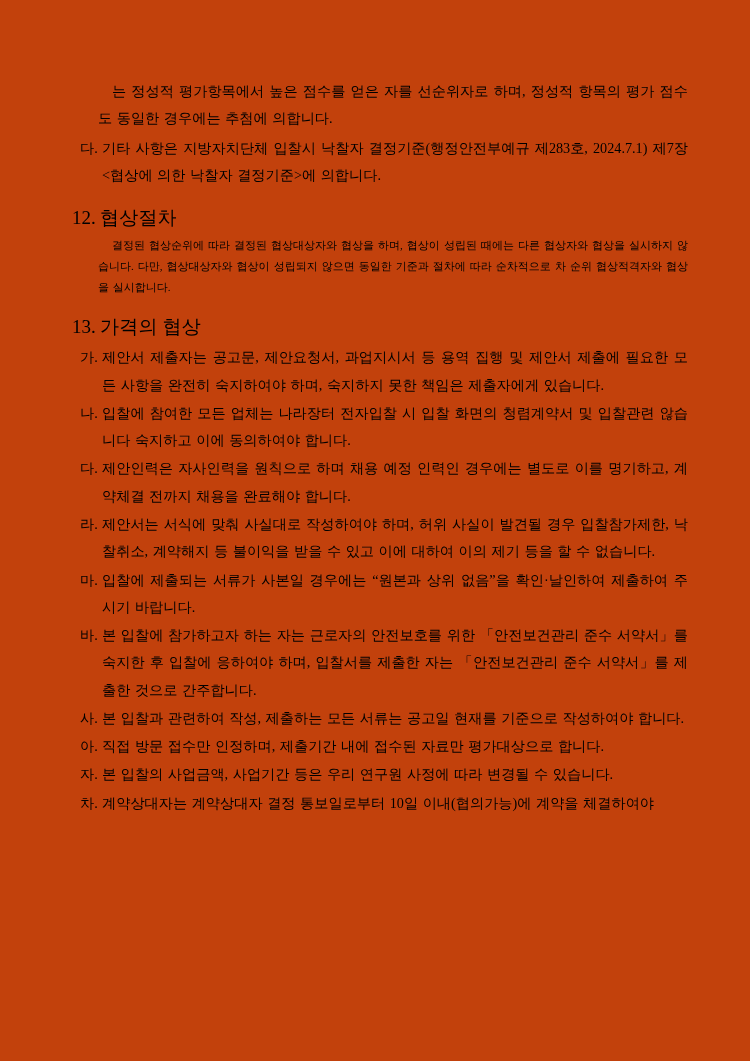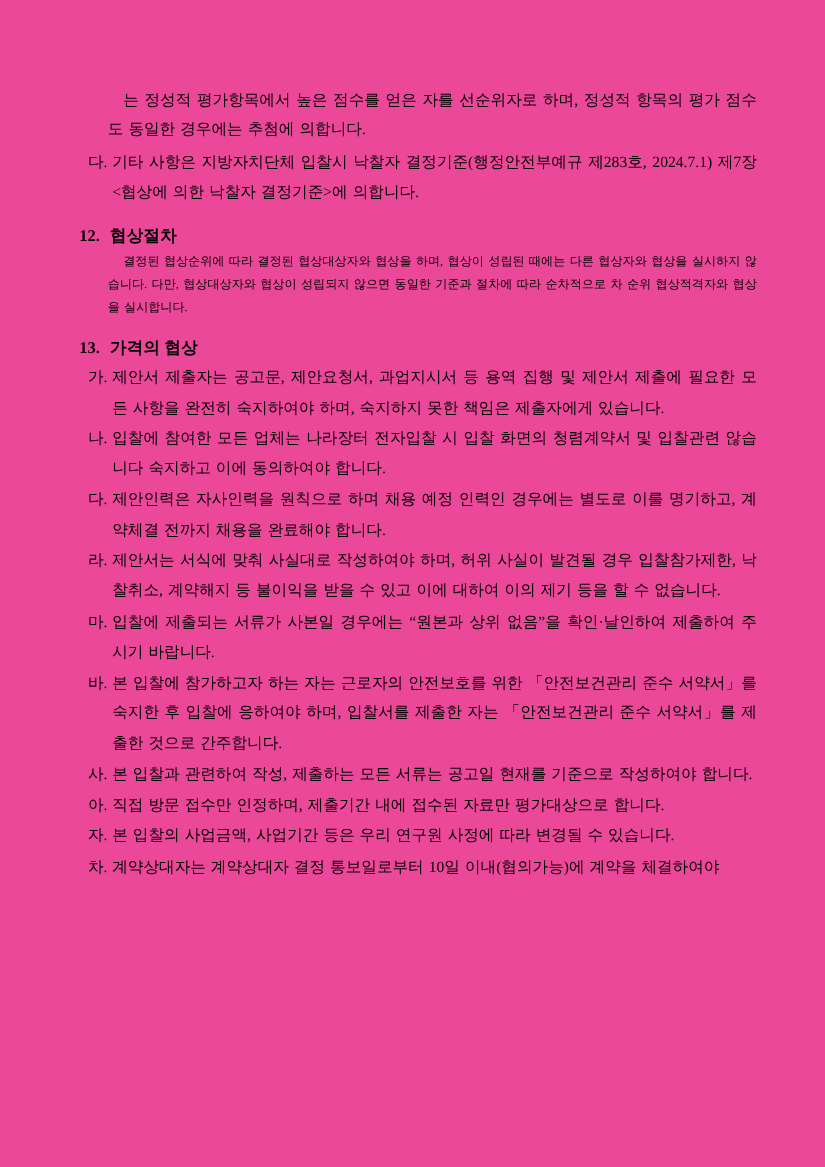--- a/index.html
+++ b/index.html
@@ -9,21 +9,21 @@
   }
   body {
     font-family: "Liberation Serif", "DejaVu Serif", serif;
     color: #000000;
   }
   .page {
     width: 750px;
     height: 1061px;
     box-sizing: border-box;
     padding: 78px 62px 40px 72px;
-    background: #ec4899;
+    background: #c2410c;
     position: relative;
     overflow: hidden;
   }
   
   .cont-para {
     font-size: 14.2px;
     line-height: 1.92;
     text-align: justify;
     text-justify: inter-word;
     margin: 0 0 2px 0;
@@ -49,22 +49,22 @@
   .item .body {
     flex: 1 1 auto;
     text-align: justify;
     text-justify: inter-word;
     word-spacing: 1px;
   }
   
   .heading {
     display: flex;
     align-items: baseline;
-    font-size: 15px;
-    font-weight: bold;
+    font-size: 19px;
+    font-weight: normal;
     margin: 16px 0 4px 0;
   }
   .heading .num {
     flex: 0 0 auto;
     width: 28px;
   }
   .heading .title {
     flex: 0 0 auto;
     letter-spacing: 0.2px;
   }

